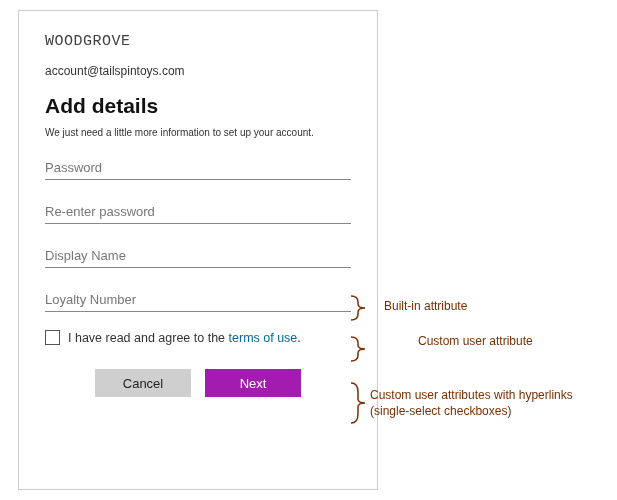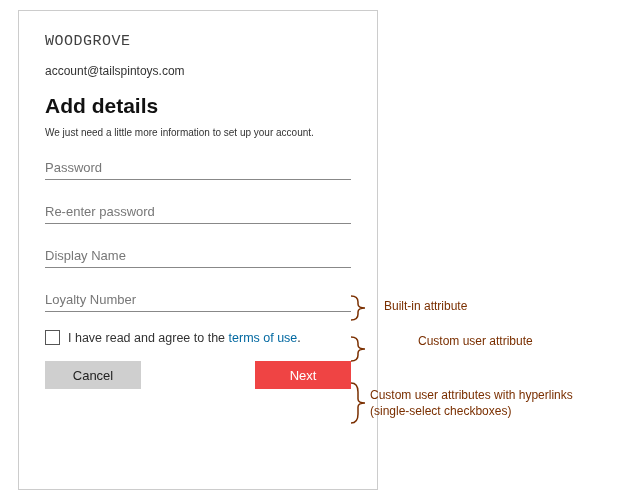--- a/index.html
+++ b/index.html
@@ -68,33 +68,33 @@
     width: 15px;
     height: 15px;
     border: 1px solid #555;
     margin-right: 8px;
     flex-shrink: 0;
     cursor: pointer;
   }
   .check-row a { color: #0369a1; text-decoration: none; cursor: pointer; }
   .buttons {
     display: flex;
-    justify-content: space-between;
+    justify-content: center;
     gap: 14px;
-    margin-top: 16px;
+    margin-top: 24px;
   }
   .btn {
     width: 96px;
     height: 28px;
     font-size: 13px;
     border: none;
     cursor: pointer;
   }
   .btn-cancel { background: #cfcfcf; color: #222; }
-  .btn-next { background: #ef4444; color: #fff; }
+  .btn-next { background: #a21caf; color: #fff; }
 
   
   .annot {
     position: absolute;
     font-size: 12px;
     color: #7a2f00;
     line-height: 1.3;
   }
   .brace {
     position: absolute;

